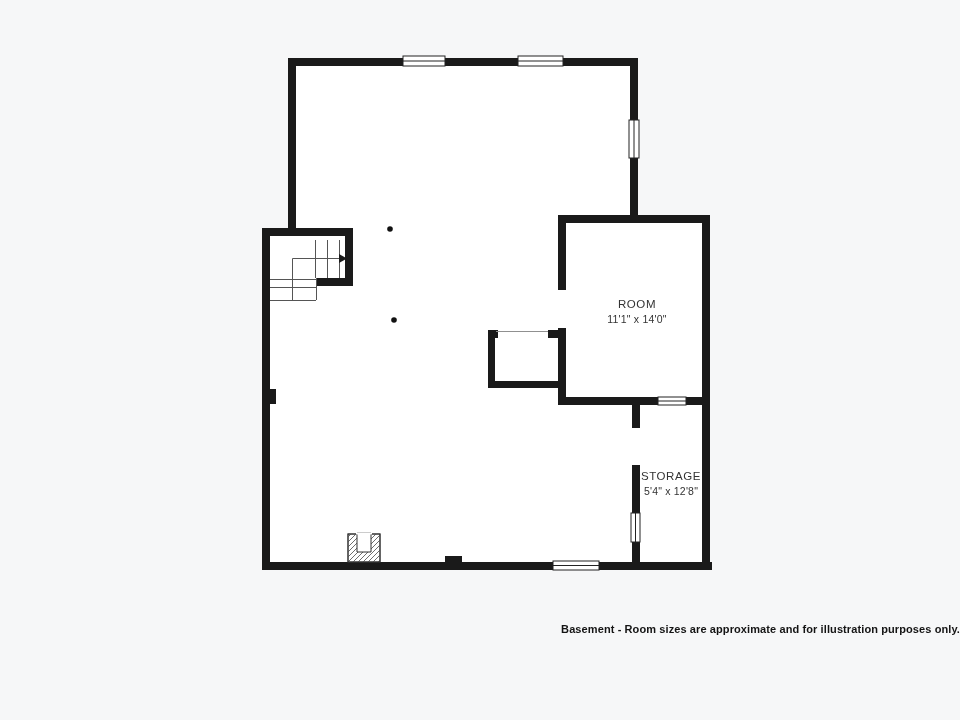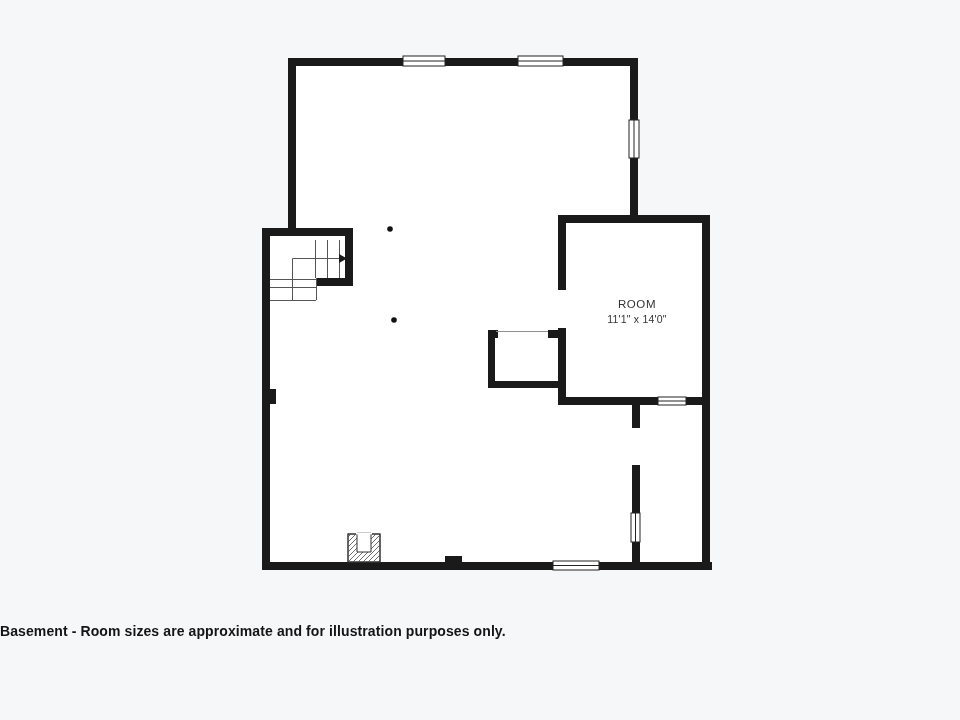--- a/index.html
+++ b/index.html
@@ -26,22 +26,22 @@
   .stairline{stroke:#555;stroke-width:1;fill:none;}
   .openline{stroke:#909090;stroke-width:1;fill:none;}
   .gap{fill:none;}
   .room-label{
     position:absolute;text-align:center;color:var(--label_text);
     line-height:13px;
   }
   .room-name{font-size:11.5px;letter-spacing:0.6px;}
   .room-dims{font-size:10.5px;letter-spacing:0.2px;margin-top:2px;}
   .caption{
-    position:absolute;left:0;top:623px;width:960px;text-align:left;
-    font-size:14px;font-weight:700;color:var(--caption_text);letter-spacing:0.1px;
+    position:absolute;left:0;top:623px;width:960px;text-align:right;
+    font-size:11px;font-weight:700;color:var(--caption_text);letter-spacing:0.1px;
   }
 </style>
 </head>
 <body>
 
 <div class="canvas">
 
   <svg class="plan-svg" width="960" height="720" viewBox="0 0 960 720">
     <defs>
       <pattern id="hatch" width="5" height="5" patternUnits="userSpaceOnUse">
@@ -139,15 +139,19 @@
       <circle cx="394" cy="320" r="2.8" fill="#111"></circle>
     </g>
   </svg>
 
 
   <div class="room-label" style="left:557px;top:298px;width:160px;text-align:center;">
     <div class="room-name">ROOM</div>
     <div class="room-dims">11'1" x 14'0"</div>
   </div>
 
+  <div class="room-label" style="left:611px;top:470px;width:120px;">
+    <div class="room-name">STORAGE</div>
+    <div class="room-dims">5'4" x 12'8"</div>
+  </div>
 
   <div class="caption">Basement - Room sizes are approximate and for illustration purposes only.</div>
 </div>
 
 </body></html>

